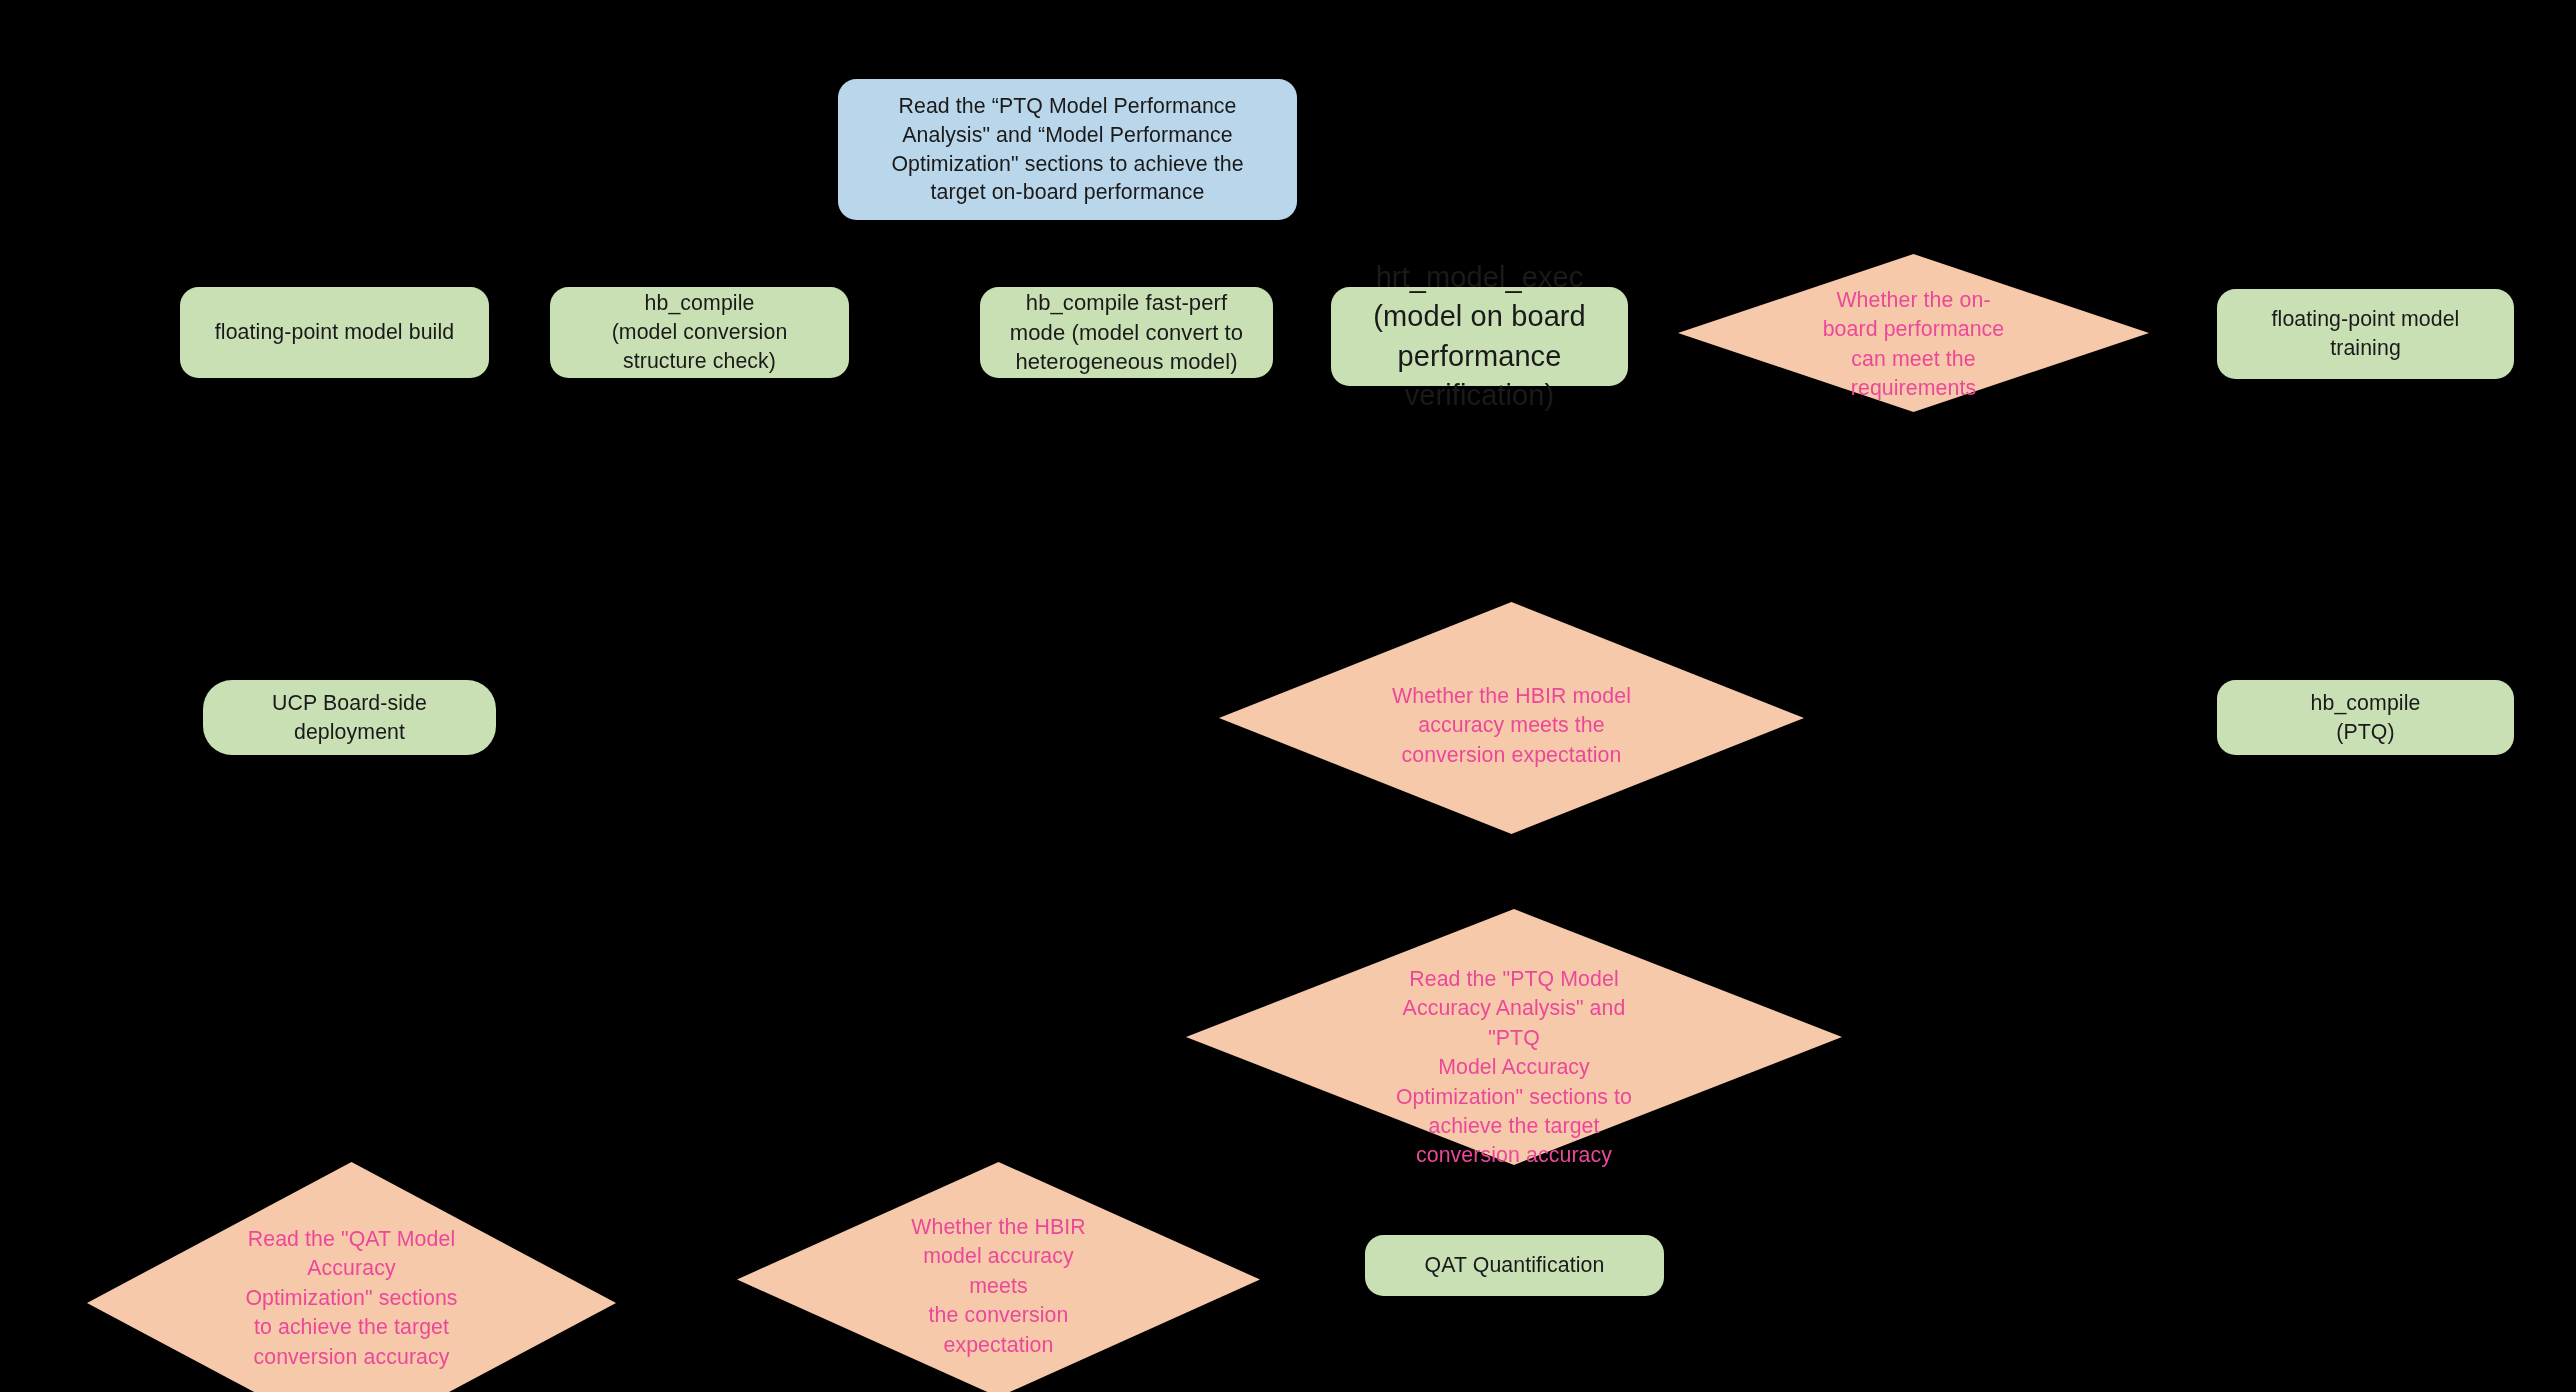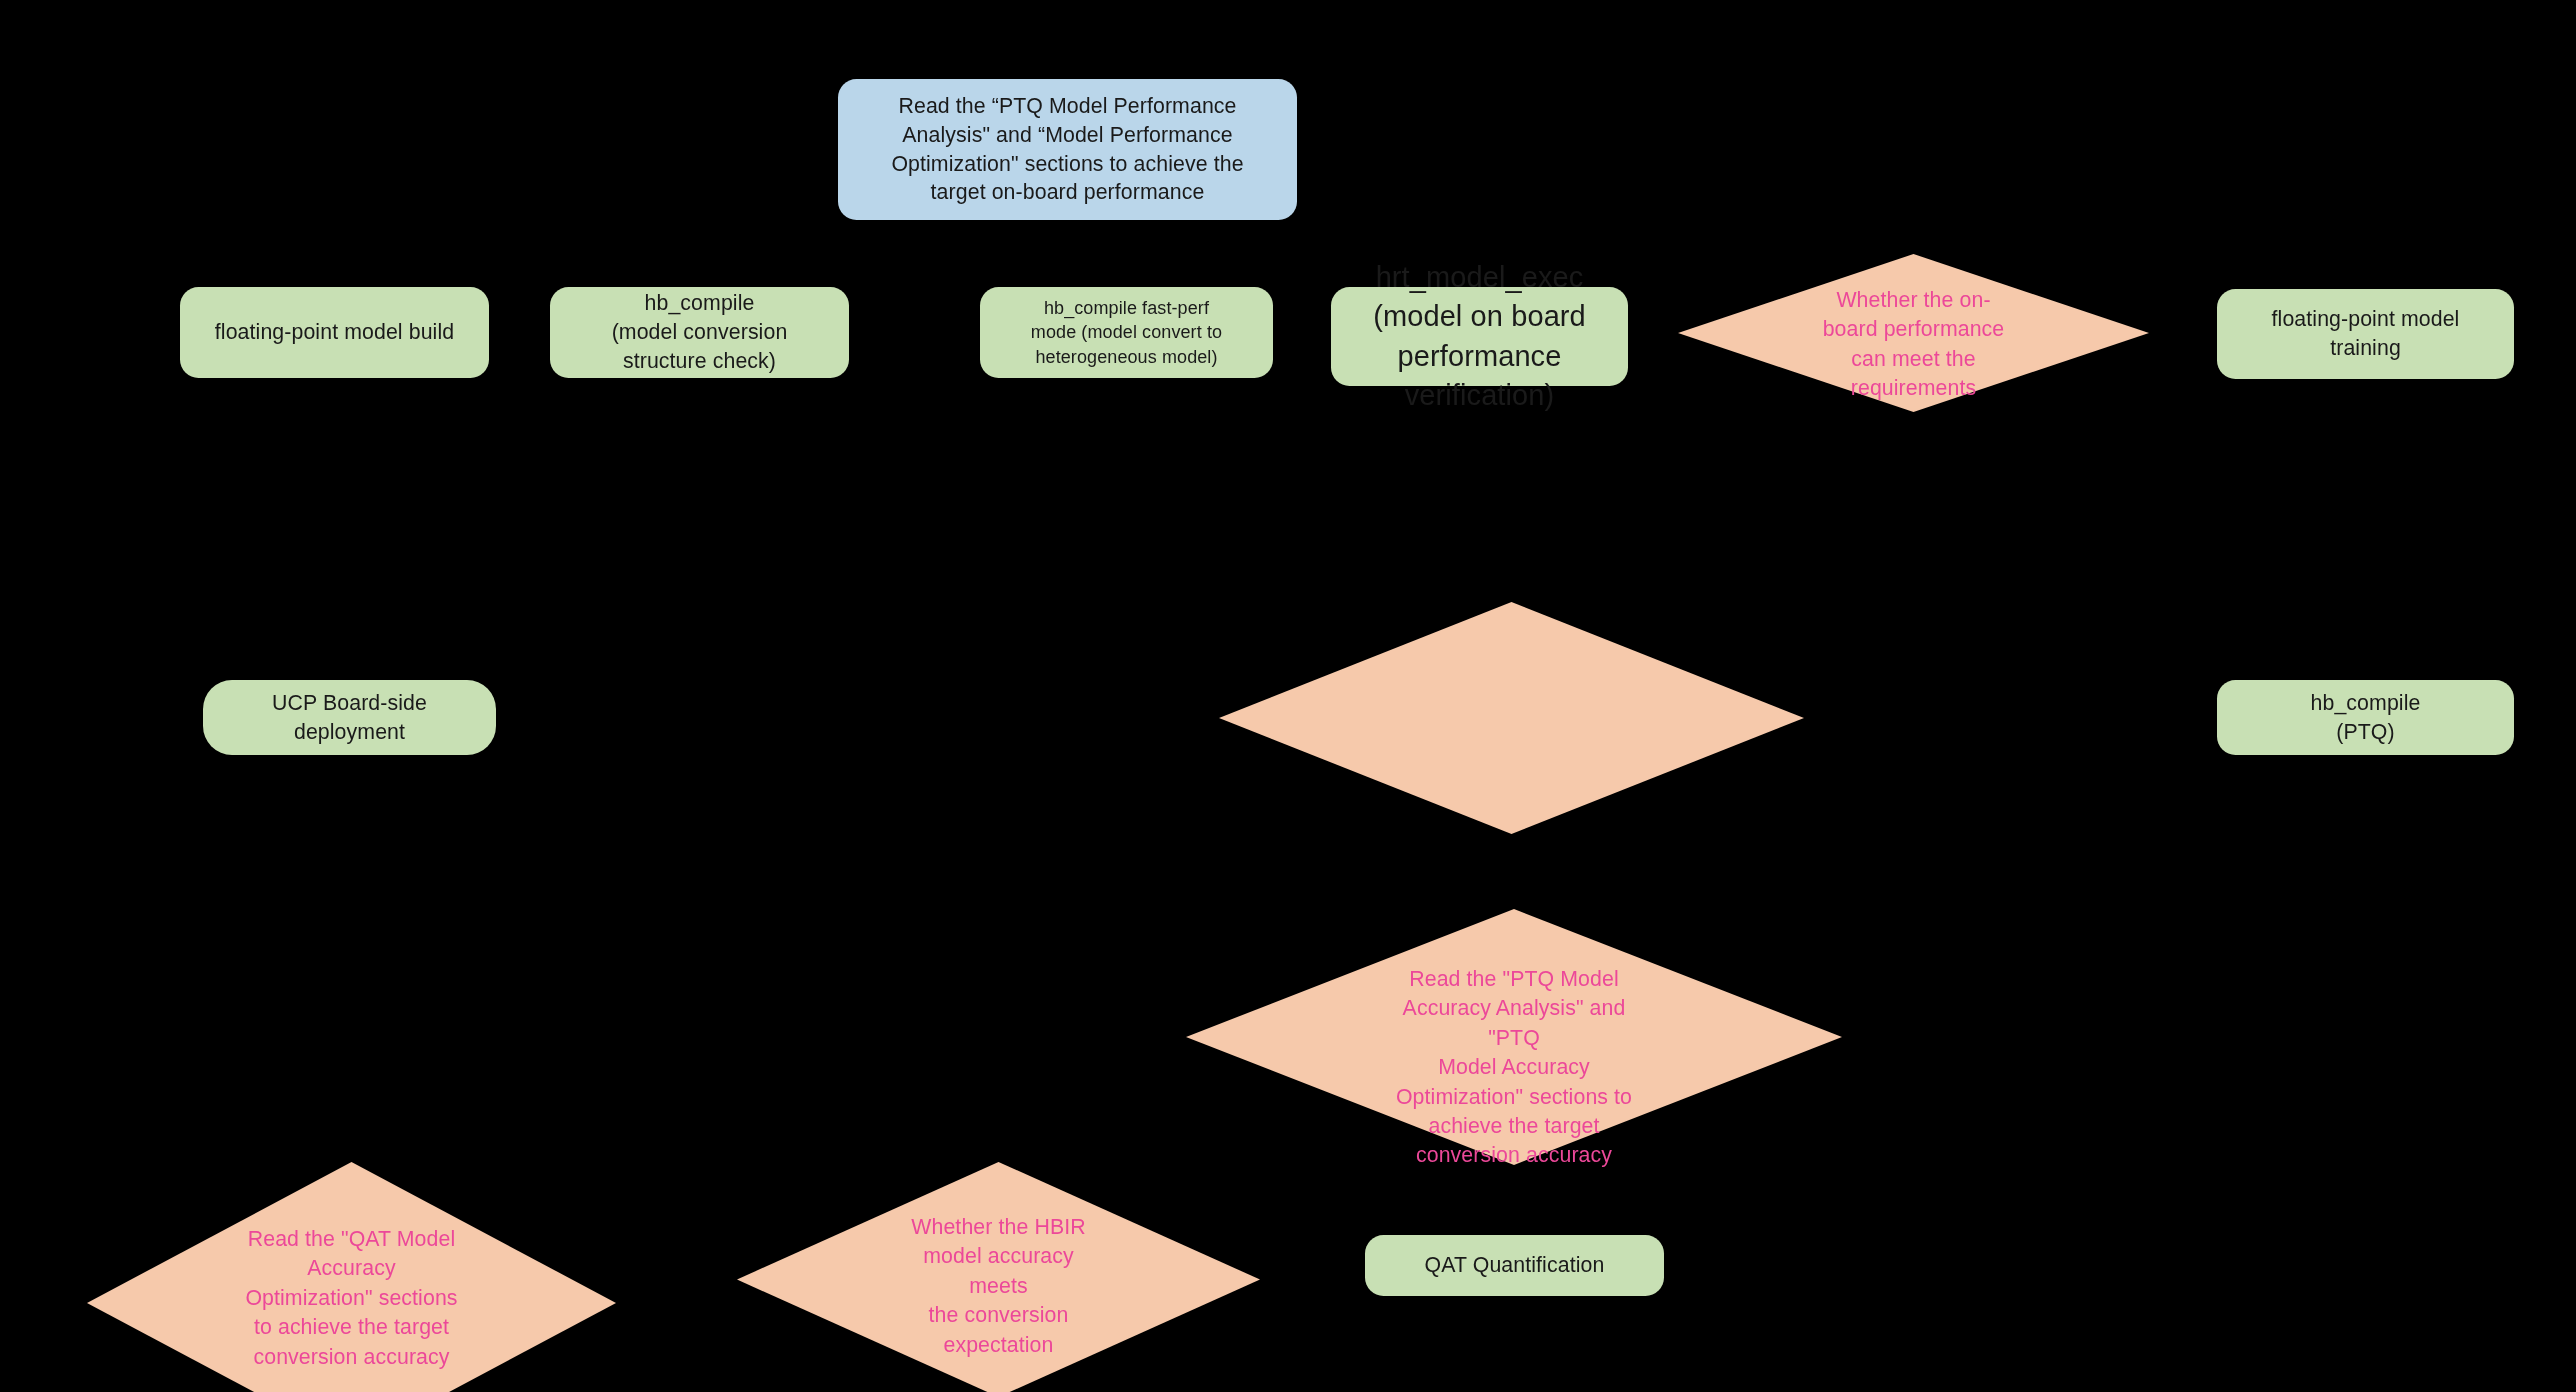--- a/index.html
+++ b/index.html
@@ -69,21 +69,21 @@
 Analysis" and “Model Performance
 Optimization" sections to achieve the
 target on-board performance</div>
 
   <div class="node-box green" style="left:156px; top:263px; width:309px; height:91px; font-size:21.3px;">floating-point model build</div>
 
   <div class="node-box green" style="left:526px; top:263px; width:299px; height:91px; font-size:21.3px;">hb_compile
 (model conversion
 structure check)</div>
 
-  <div class="node-box green" style="left:956px; top:263px; width:293px; height:91px; font-size:18px;">hb_compile fast-perf
+  <div class="node-box green" style="left:956px; top:263px; width:293px; height:91px; font-size:22px;">hb_compile fast-perf
 mode (model convert to
 heterogeneous model)</div>
 
   <div class="node-box green" style="left:1307px; top:263px; width:297px; height:99px; font-size:29px;">hrt_model_exec
 (model on board
 performance verification)</div>
 
   <div class="node-diamond" style="left:1654px; top:230px; width:471px; height:158px;">
     <div class="shape"></div>
     <div class="label" style="top:20px; width:256px; font-size:21.3px;">Whether the on-
@@ -93,20 +93,23 @@
   </div>
 
   <div class="node-box green" style="left:2193px; top:265px; width:297px; height:90px; font-size:21.3px;">floating-point model
 training</div>
 
   <div class="node-box green" style="left:179px; top:656px; width:293px; height:75px; font-size:21.3px;border-radius:29px;">UCP Board-side
 deployment</div>
 
   <div class="node-diamond" style="left:1195px; top:578px; width:585px; height:232px;">
     <div class="shape"></div>
+    <div class="label" style="top:68px; width:277px; font-size:21.3px;">Whether the HBIR model
+accuracy meets the
+conversion expectation</div>
   </div>
 
   <div class="node-box green" style="left:2193px; top:656px; width:297px; height:75px; font-size:21.3px;">hb_compile
 (PTQ)</div>
 
   <div class="node-diamond" style="left:1162px; top:885px; width:656px; height:256px;">
     <div class="shape"></div>
     <div class="label" style="top:44px; width:263px; font-size:21.3px;">Read the  "PTQ Model
 Accuracy Analysis" and "PTQ
 Model Accuracy

